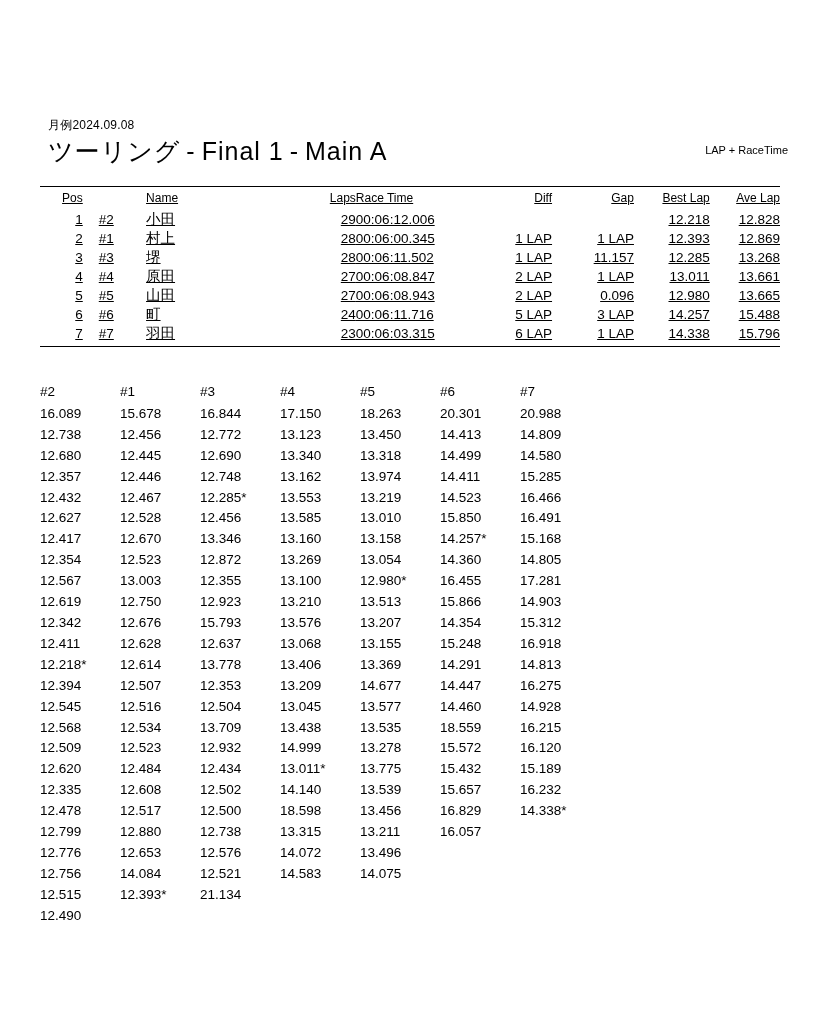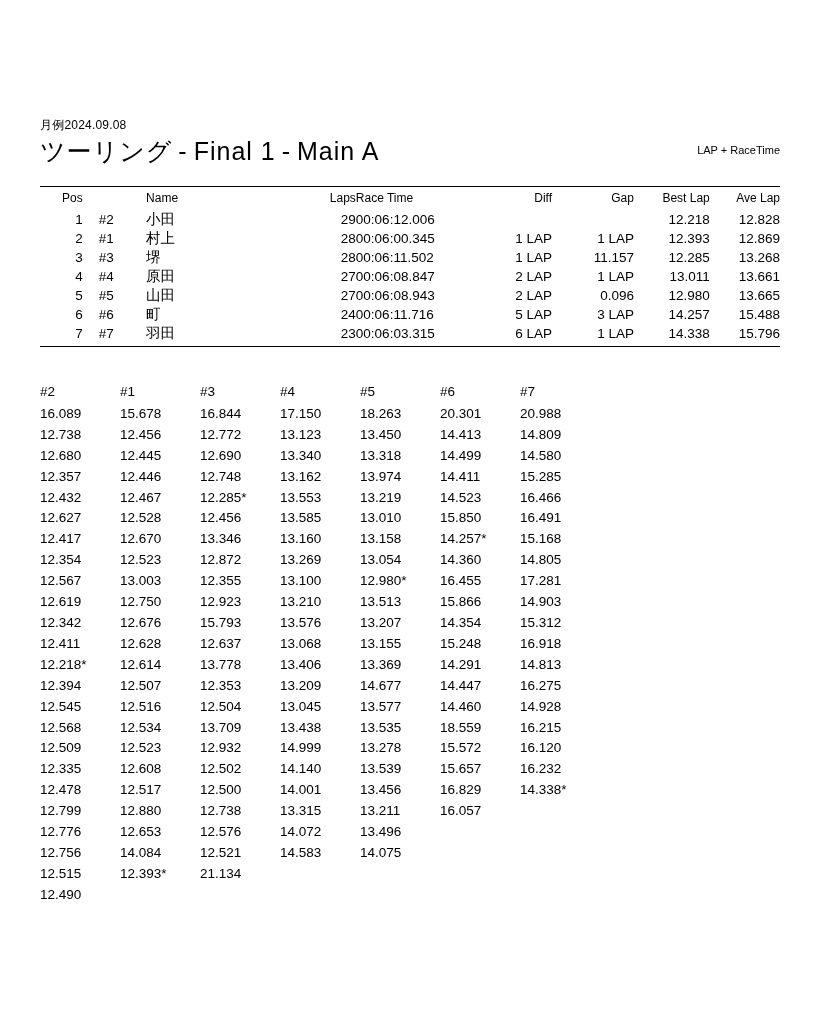--- a/index.html
+++ b/index.html
@@ -16,21 +16,21 @@
     overflow: hidden;
   }
   .page {
     position: absolute;
     left: 0; top: 0;
     width: 819px;
     height: 1024px;
   }
   .header-block {
     position: absolute;
-    left: 40px;
+    left: 48px;
     top: 118px;
     width: 740px;
   }
   .meet-date {
     font-size: 12px;
     letter-spacing: 0.2px;
     line-height: 14px;
   }
   .title-row {
     display: flex;
@@ -60,20 +60,21 @@
     width: 740px;
     border-top: 1.5px solid #000;
     border-bottom: 1.5px solid #000;
     padding: 2px 0 3px 0;
     box-sizing: border-box;
   }
   table.res {
     border-collapse: collapse;
     width: 740px;
     font-size: 13.5px;
+    text-decoration: underline;
   }
   table.res th, table.res td {
     padding: 0;
     height: 19px;
     line-height: 19px;
     font-weight: normal;
     white-space: nowrap;
   }
   table.res thead th {
     font-size: 12px;
@@ -392,33 +393,42 @@
           <tr>
             <td>12.509</td>
             <td>12.523</td>
             <td>12.932</td>
             <td>14.999</td>
             <td>13.278</td>
             <td>15.572</td>
             <td>16.120</td>
           </tr>
           <tr>
+            <td>12.620</td>
+            <td>12.484</td>
+            <td>12.434</td>
+            <td>13.011*</td>
+            <td>13.775</td>
+            <td>15.432</td>
+            <td>15.189</td>
+          </tr>
+          <tr>
             <td>12.335</td>
             <td>12.608</td>
             <td>12.502</td>
             <td>14.140</td>
             <td>13.539</td>
             <td>15.657</td>
             <td>16.232</td>
           </tr>
           <tr>
             <td>12.478</td>
             <td>12.517</td>
             <td>12.500</td>
-            <td>14.001</td>
+            <td>18.598</td>
             <td>13.456</td>
             <td>16.829</td>
             <td>14.338*</td>
           </tr>
           <tr>
             <td>12.799</td>
             <td>12.880</td>
             <td>12.738</td>
             <td>13.315</td>
             <td>13.211</td>

